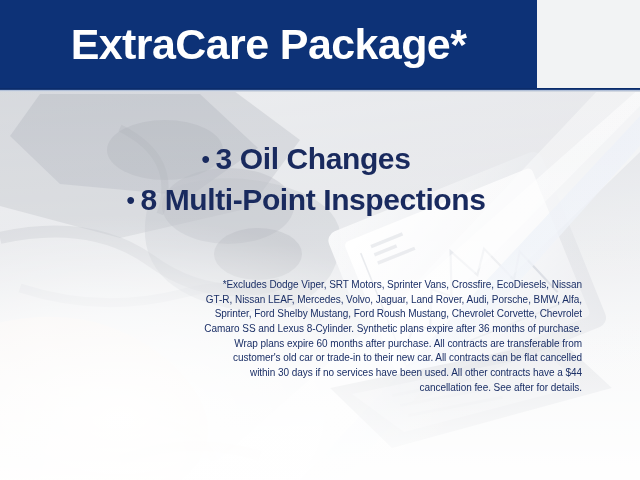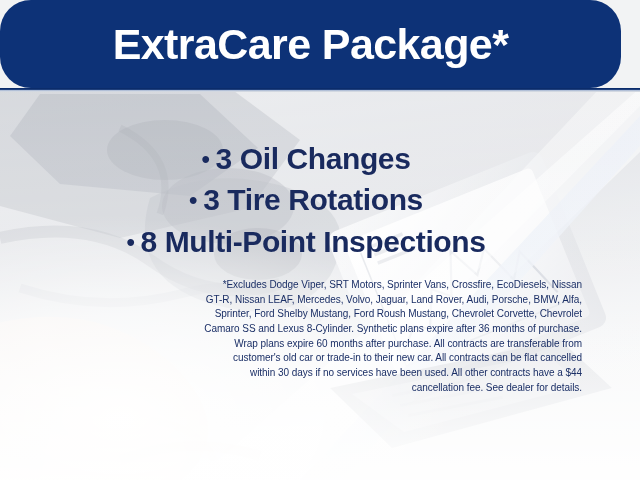--- a/index.html
+++ b/index.html
@@ -15,24 +15,23 @@
     position:relative;
     width:640px; height:480px;
     background:#f2f3f4;
     overflow:hidden;
   }
 
   
   .header {
     position:absolute;
     left:0; top:0;
-    width:621px; height:88px;
+    width:537px; height:88px;
     background:#0d3277;
     z-index:30;
-    border-radius:31px;
   }
   .header-title {
     position:absolute;
     left:0; right:0; top:50%;
     transform:translateY(-50%);
     text-align:center;
     color:#ffffff;
     font-size:43px;
     font-weight:bold;
     letter-spacing:-0.6px;
@@ -197,32 +196,29 @@
   </div>
   <div class="header-rule"></div>
 
   <div class="content">
 
     <div class="bullets">
       <div class="bullet-line">
         <span class="bullet-dot">•</span><span>3 Oil Changes</span>
       </div>
       <div class="bullet-line">
-        <span class="bullet-dot">•</span><span>3 Tire Rotations</span>
-      </div>
-      <div class="bullet-line">
         <span class="bullet-dot">•</span><span>8 Multi-Point Inspections</span>
       </div>
     </div>
 
     <div class="fineprint">
       <div>*Excludes Dodge Viper, SRT Motors, Sprinter Vans, Crossfire, EcoDiesels, Nissan</div>
       <div>GT-R, Nissan LEAF, Mercedes, Volvo, Jaguar, Land Rover, Audi, Porsche, BMW, Alfa,</div>
       <div>Sprinter, Ford Shelby Mustang, Ford Roush Mustang, Chevrolet Corvette, Chevrolet</div>
       <div>Camaro SS and Lexus 8-Cylinder. Synthetic plans expire after 36 months of purchase.</div>
       <div>Wrap plans expire 60 months after purchase. All contracts are transferable from</div>
       <div>customer's old car or trade-in to their new car. All contracts can be flat cancelled</div>
       <div>within 30 days if no services have been used. All other contracts have a $44</div>
-      <div>cancellation fee. See dealer for details.</div>
+      <div>cancellation fee. See after for details.</div>
     </div>
 
   </div>
 </div>
 
 </body></html>

